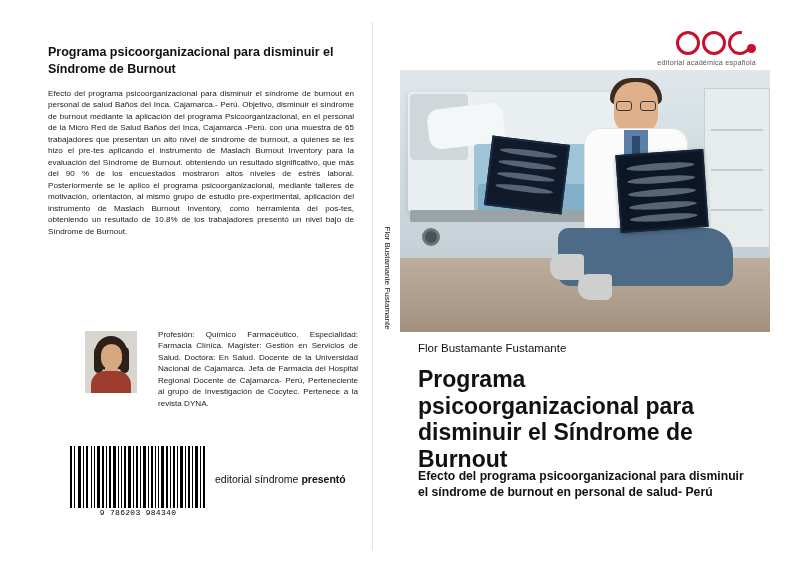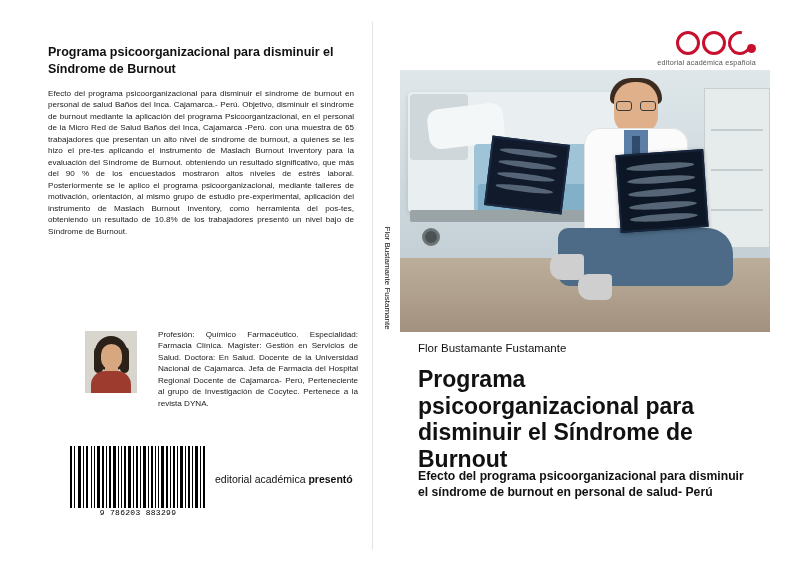--- a/index.html
+++ b/index.html
@@ -528,25 +528,25 @@
         <i style="left:103px;width:2px;"></i>
         <i style="left:107px;width:1px;"></i>
         <i style="left:110px;width:3px;"></i>
         <i style="left:115px;width:1px;"></i>
         <i style="left:118px;width:2px;"></i>
         <i style="left:122px;width:1px;"></i>
         <i style="left:125px;width:3px;"></i>
         <i style="left:130px;width:1px;"></i>
         <i style="left:133px;width:2px;"></i>
       </div>
-      <div class="barcode-number">9 786203 883299</div>
+      <div class="barcode-number">9 786203 984340</div>
     </div>
 
     <div class="back-publisher">
-      <span>editorial académica </span><span class="bold">presentó</span>
+      <span>editorial síndrome </span><span class="bold">presentó</span>
     </div>
   </div>
 
   <div class="spine">
     <div class="spine-text">Flor Bustamante Fustamante</div>
   </div>
 
   <div class="front-cover">
     <div class="front-top-white"></div>
 

